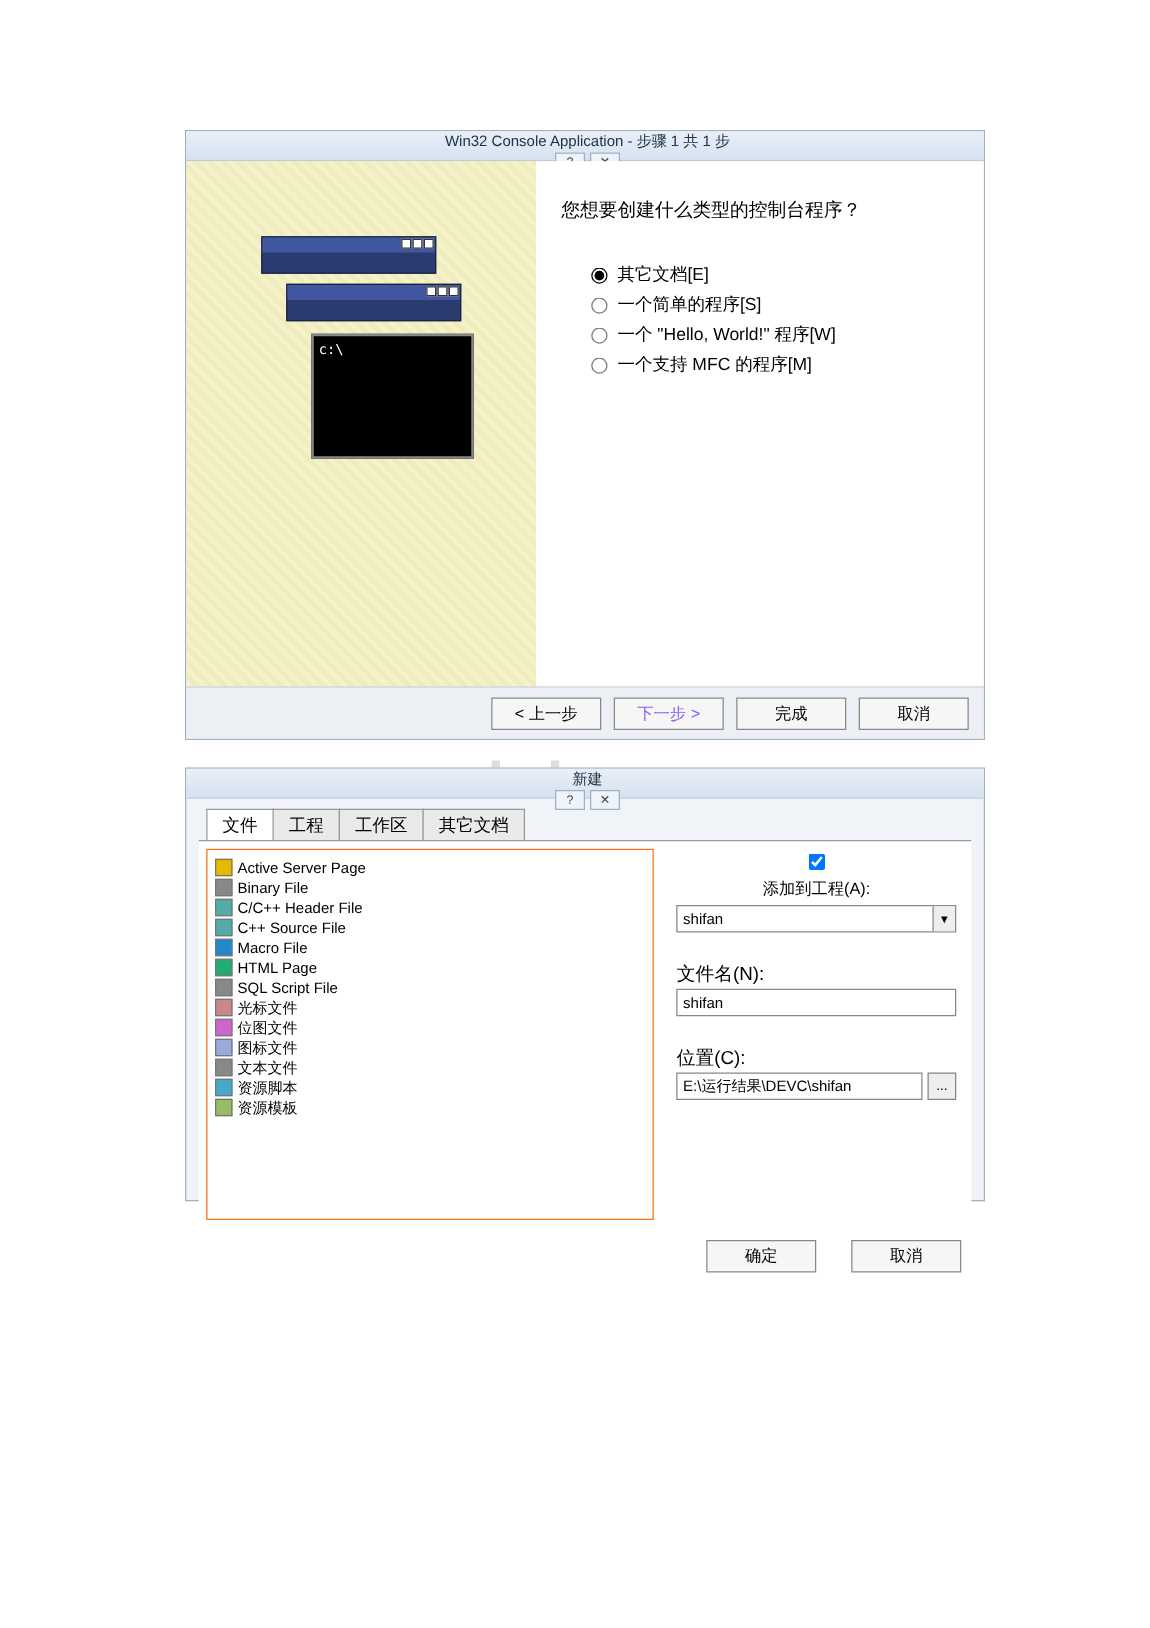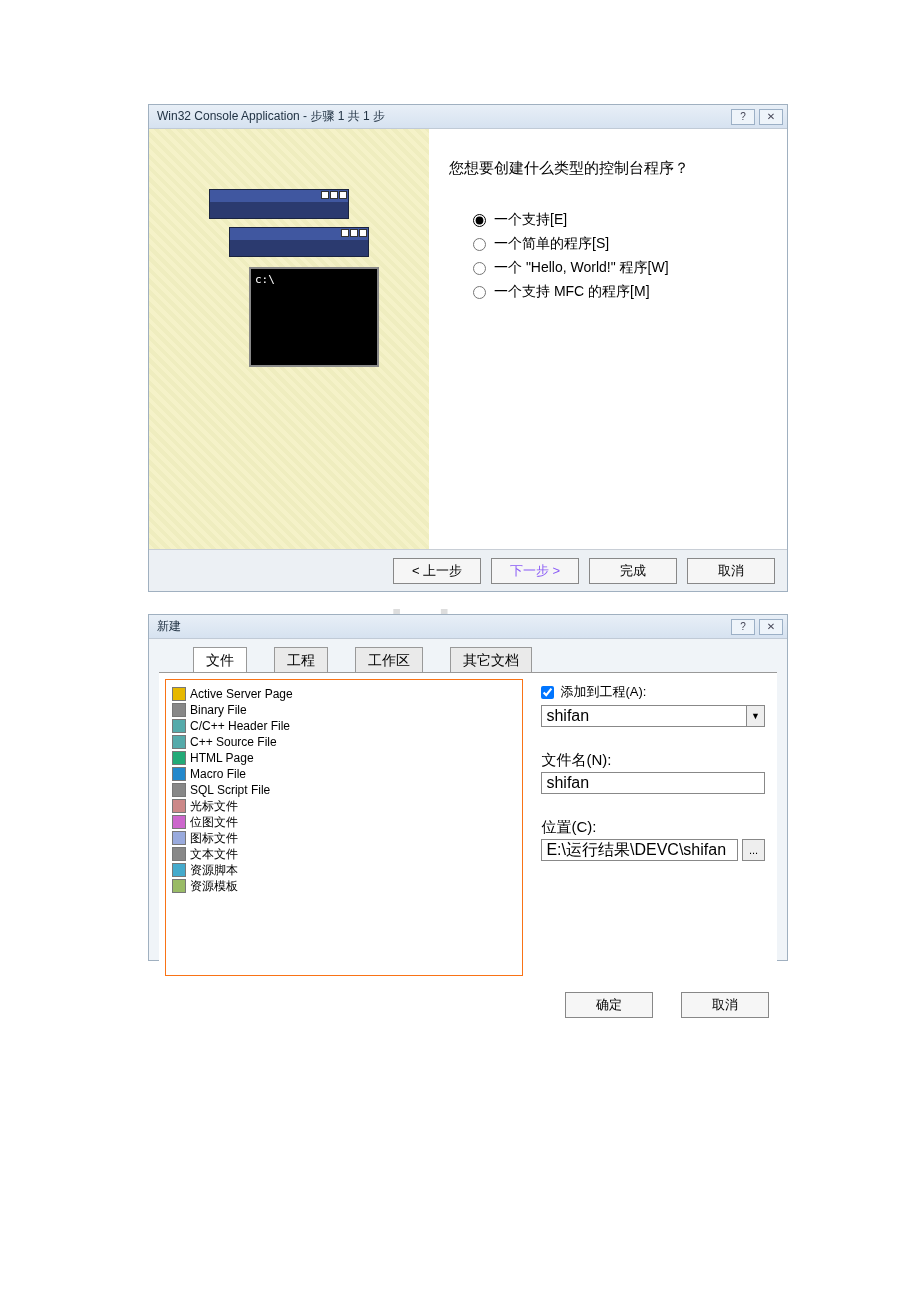--- a/index.html
+++ b/index.html
@@ -37,20 +37,21 @@
     .title-bar {
       height: 24px;
       background: linear-gradient(#e8eff7,#d6e2f0);
       display: flex;
       align-items: center;
       justify-content: space-between;
       padding: 0 4px 0 8px;
       border-bottom: 1px solid #c0cad6;
       font-size: 12px;
       color: #234;
+      flex-direction: column;
     }
     .title-bar .title-btns { display: flex; gap: 4px; }
     .title-btn {
       width: 24px; height: 16px;
       border: 1px solid #9cb0c6;
       background: #eef4fa;
       display:flex;align-items:center;justify-content:center;
       font-size: 10px; color:#445;
     }
     .d1-body {
@@ -118,21 +119,20 @@
       display:flex; gap:0; padding:8px 10px 0 16px;
       font-size:14px;
     }
     .tab {
       padding:4px 12px 2px;
       border:1px solid #999;
       border-bottom:none;
       background:#eaeaea;
       margin-right:-1px;
       position:relative;
-      margin-left:28px;
     }
     .tab.active { background:#fff; z-index:1; }
     .d2-body {
       display:flex;
       border-top:1px solid #999;
       margin:0 10px;
       background:#fff;
       height:310px;
     }
     .file-list {
@@ -142,25 +142,25 @@
       font-size:12px;
       border:1px solid #f97316;
       margin:6px;
     }
     .file-row { display:flex;align-items:center;gap:4px;padding:0 2px;line-height:16px;white-space:nowrap; }
     .file-icon { width:14px;height:14px;display:inline-flex;align-items:center;justify-content:center;font-size:10px; }
     .right-pane { flex:1; padding:10px 12px; font-size:13px; }
     .field-label { margin-top:24px; margin-bottom:2px; font-size:15px; }
     .text-input {
       width:100%; height:22px; border:1px solid #888;
-      font-size:16px; padding:0 4px; background:#fff;
+      font-size:12px; padding:0 4px; background:#fff;
     }
     .input-row { display:flex; gap:4px; align-items:center; }
     .browse-btn { width:26px;height:22px;border:1px solid #888;background:#eee;font-size:11px; }
-    .check-row { display:flex;align-items:center;gap:6px;margin-bottom:4px; }
+    .check-row { display:flex;align-items:center;gap:6px;margin-bottom:4px;flex-direction:column; }
     .combo-wrap { position:relative; }
     .combo-arrow {
       position:absolute;right:1px;top:1px;
       width:18px;height:20px;border-left:1px solid #888;
       background:#eee;display:flex;align-items:center;justify-content:center;font-size:9px;
     }
     .d2-footer {
       display:flex;justify-content:flex-end;gap:28px;
       padding:10px 18px;
     }
@@ -195,21 +195,21 @@
               <span></span>
             </div>
           </div>
         <div class="term">c:\</div>
       </div>
     </div>
     <div class="d1-right">
       <div class="question">您想要创建什么类型的控制台程序？</div>
       <label class="radio-row">
         <input type="radio" name="ptype" checked="" style="">
-        <span>一个支持[E]</span>
+        <span>其它文档[E]</span>
       </label>
       <label class="radio-row">
         <input type="radio" name="ptype" style="">
         <span>一个简单的程序[S]</span>
       </label>
       <label class="radio-row">
         <input type="radio" name="ptype" style="">
         <span>一个 "Hello, World!" 程序[W]</span>
       </label>
       <label class="radio-row">
@@ -252,26 +252,26 @@
         </div>
         <div class="file-row">
           <span class="file-icon" style="background: rgb(85, 170, 170); border: 1px solid rgb(119, 119, 119);"></span>
           <span>C/C++ Header File</span>
         </div>
         <div class="file-row">
           <span class="file-icon" style="background: rgb(85, 170, 170); border: 1px solid rgb(119, 119, 119);"></span>
           <span>C++ Source File</span>
         </div>
         <div class="file-row">
+          <span class="file-icon" style="background: rgb(34, 136, 204); border: 1px solid rgb(119, 119, 119);"></span>
+          <span>Macro File</span>
+        </div>
+        <div class="file-row">
           <span class="file-icon" style="background: rgb(34, 170, 119); border: 1px solid rgb(119, 119, 119);"></span>
           <span>HTML Page</span>
-        </div>
-        <div class="file-row">
-          <span class="file-icon" style="background: rgb(34, 136, 204); border: 1px solid rgb(119, 119, 119);"></span>
-          <span>Macro File</span>
         </div>
         <div class="file-row">
           <span class="file-icon" style="background: rgb(136, 136, 136); border: 1px solid rgb(119, 119, 119);"></span>
           <span>SQL Script File</span>
         </div>
         <div class="file-row">
           <span class="file-icon" style="background: rgb(204, 136, 136); border: 1px solid rgb(119, 119, 119);"></span>
           <span>光标文件</span>
         </div>
         <div class="file-row">

